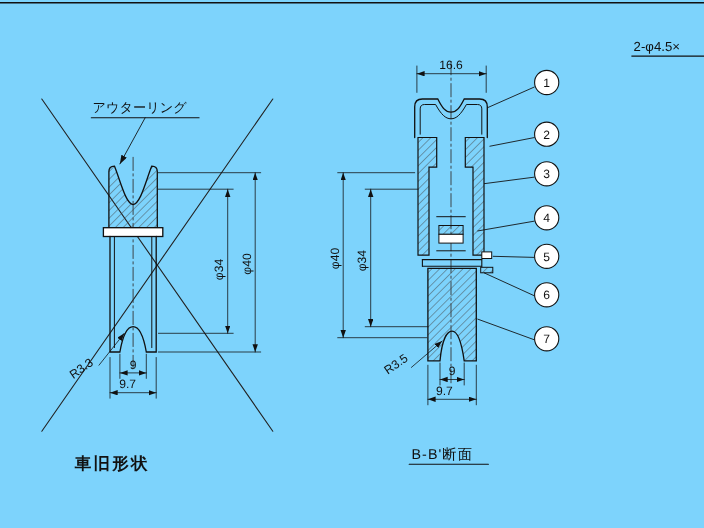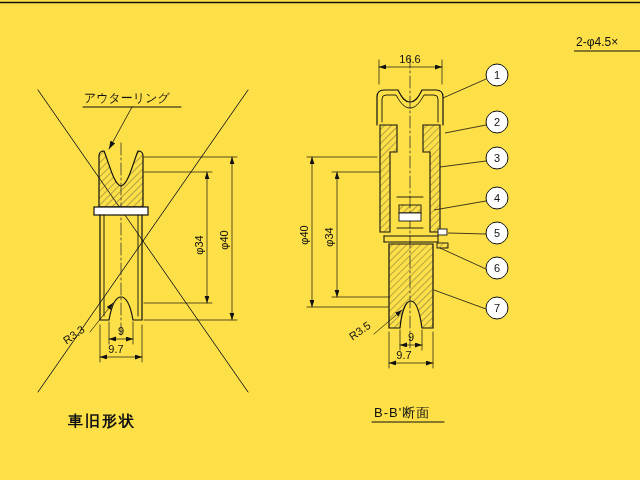--- a/index.html
+++ b/index.html
@@ -1,16 +1,16 @@
 <!DOCTYPE html>
 <html><head>
 <meta charset="utf-8">
 <style>
   html,body{margin:0;padding:0;background:#fff;}
-  .page{position:relative;width:640px;height:480px;background:#fde047;overflow:hidden;
+  .page{position:relative;width:640px;height:480px;background:#7dd3fc;overflow:hidden;
         font-family:"Liberation Sans", sans-serif;}
   svg{display:block;}
   text{fill:#111;}
   .dim{font-size:11px;}
   .note{font-size:12px;}
   .title-cjk{font-size:15px;font-weight:bold;letter-spacing:2px;}
   .sect-title{font-size:13px;letter-spacing:1px;}
   .balloon-num{font-size:11px;}
 </style>
 </head>

